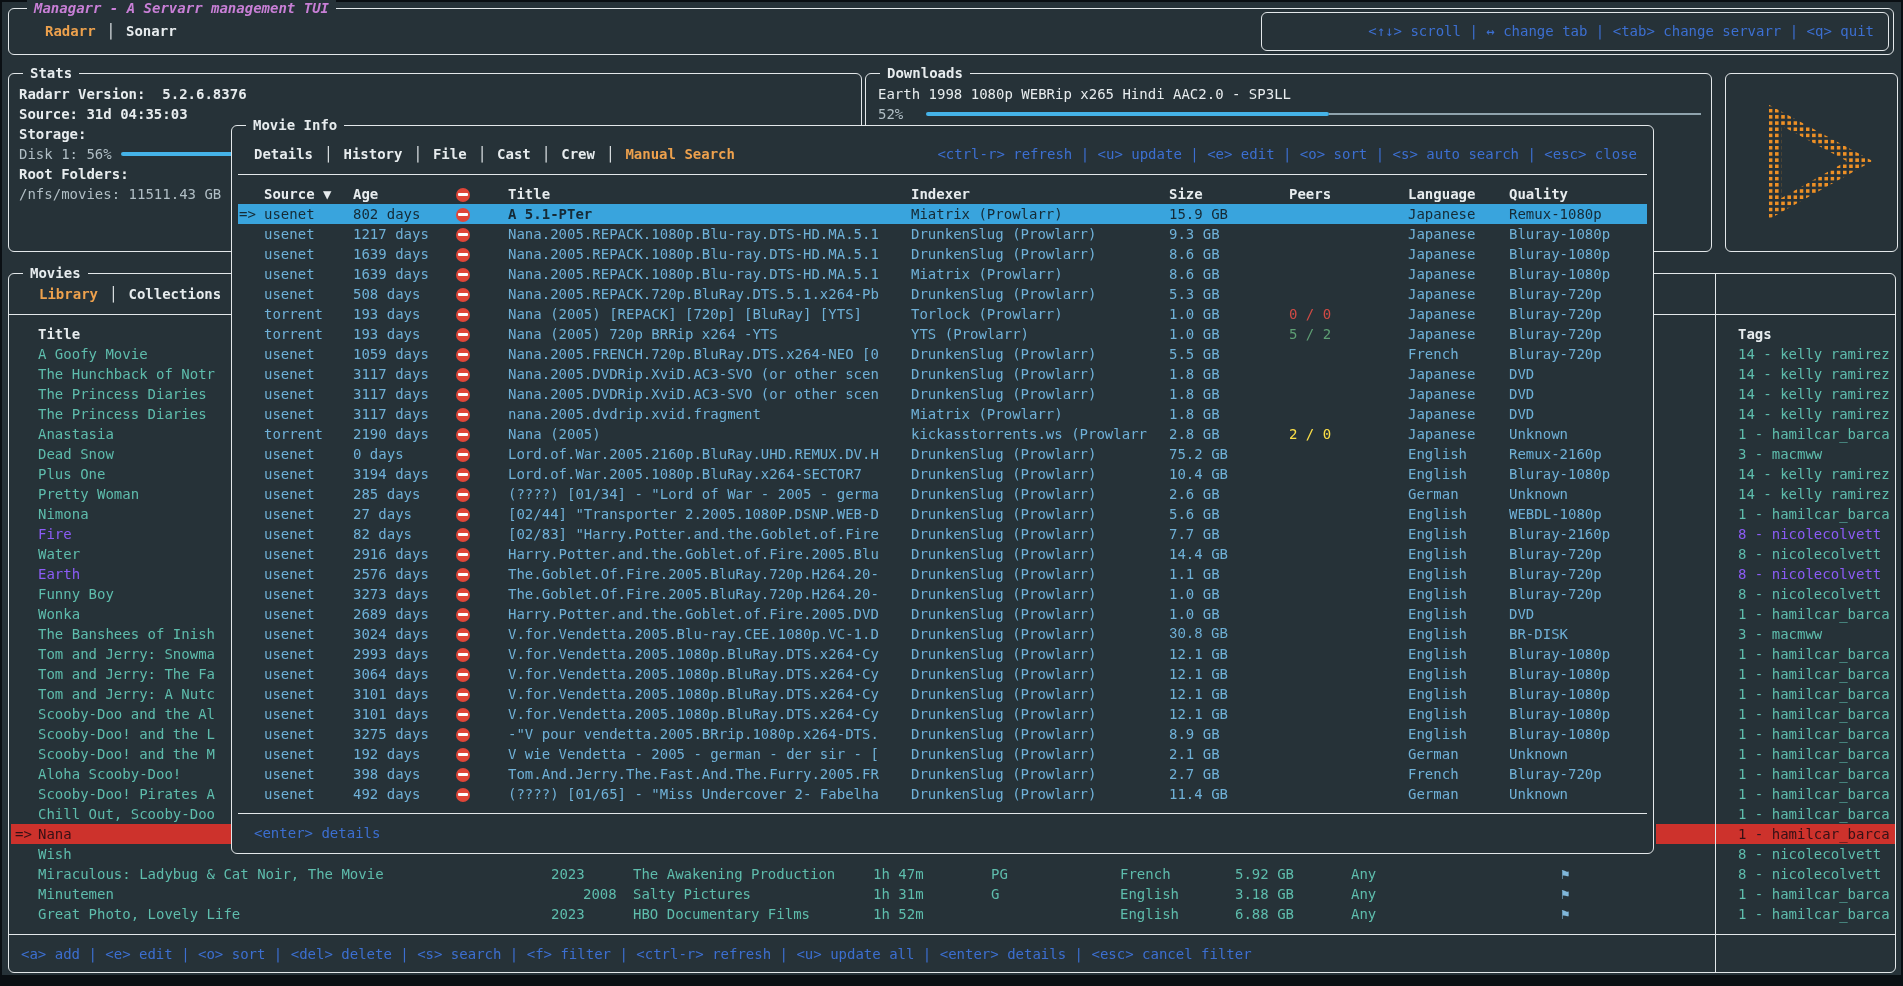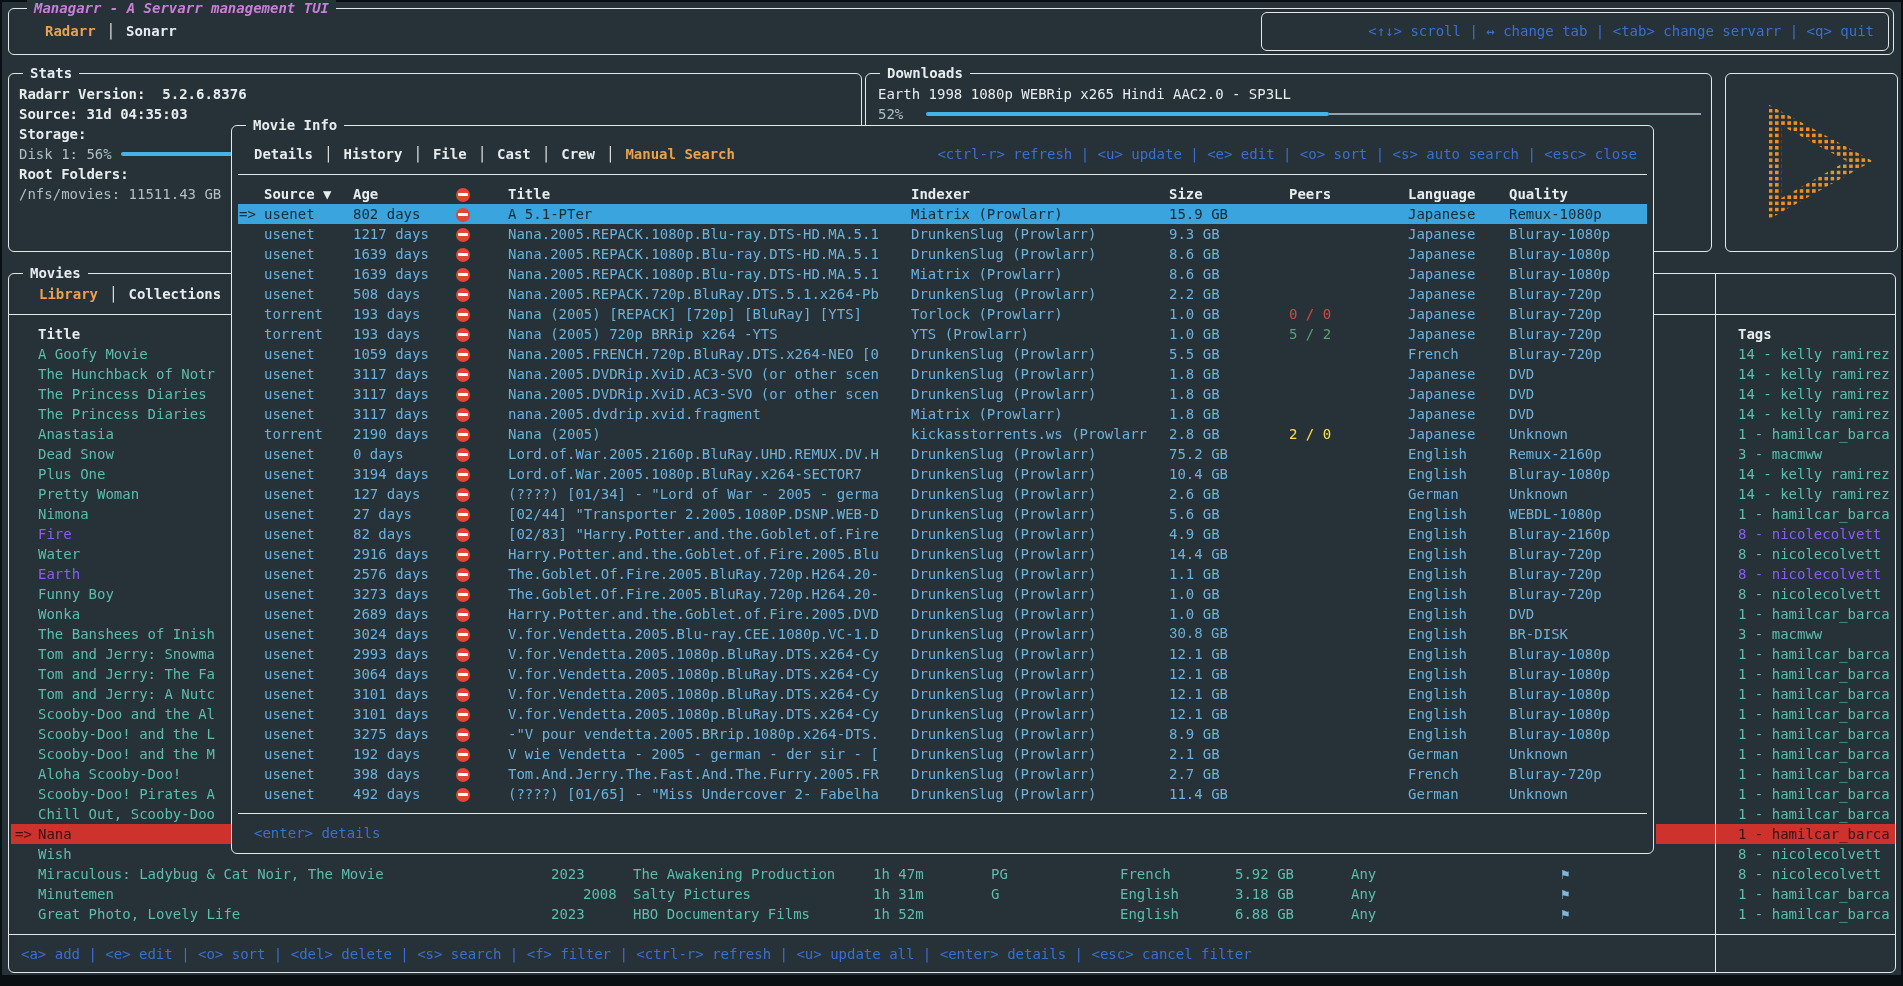--- a/index.html
+++ b/index.html
@@ -249,21 +249,21 @@
       <span class="c bold" style="left:1051px;color:#e7ecee;">Peers</span>
       <span class="c bold" style="left:1170px;color:#e7ecee;">Language</span>
       <span class="c bold" style="left:1271px;color:#e7ecee;">Quality</span>
     </div>
     <div id="modal-rows">
         <div class="mrow sel" style="top: 78px;">
           <span class="c" style="left: 1px;">=&gt;</span>
           <span class="c" style="left: 26px;">usenet</span>
           <span class="c" style="left: 115px;">802 days</span>
           <span class="c" style="left: 218px;"><span class="reject"></span></span>
-          <span class="c" style="left: 270px;">A 5.1-PTer</span>
+          <span class="c" style="left: 270px; font-weight: bold;">A 5.1-PTer</span>
           <span class="c" style="left: 673px;">Miatrix (Prowlarr)</span>
           <span class="c" style="left: 931px;">15.9 GB</span>
           <span class="c" style="left: 1170px;">Japanese</span>
           <span class="c" style="left: 1271px;">Remux-1080p</span>
         </div>
         <div class="mrow" style="top: 98px;">
           <span class="c" style="left: 26px;">usenet</span>
           <span class="c" style="left: 115px;">1217 days</span>
           <span class="c" style="left: 218px;"><span class="reject"></span></span>
           <span class="c" style="left: 270px;">Nana.2005.REPACK.1080p.Blu-ray.DTS-HD.MA.5.1</span>
@@ -291,21 +291,21 @@
           <span class="c" style="left: 931px;">8.6 GB</span>
           <span class="c" style="left: 1170px;">Japanese</span>
           <span class="c" style="left: 1271px;">Bluray-1080p</span>
         </div>
         <div class="mrow" style="top: 158px;">
           <span class="c" style="left: 26px;">usenet</span>
           <span class="c" style="left: 115px;">508 days</span>
           <span class="c" style="left: 218px;"><span class="reject"></span></span>
           <span class="c" style="left: 270px;">Nana.2005.REPACK.720p.BluRay.DTS.5.1.x264-Pb</span>
           <span class="c" style="left: 673px;">DrunkenSlug (Prowlarr)</span>
-          <span class="c" style="left: 931px;">2.2 GB</span>
+          <span class="c" style="left: 931px;">5.3 GB</span>
           <span class="c" style="left: 1170px;">Japanese</span>
           <span class="c" style="left: 1271px;">Bluray-720p</span>
         </div>
         <div class="mrow" style="top: 178px;">
           <span class="c" style="left: 26px;">torrent</span>
           <span class="c" style="left: 115px;">193 days</span>
           <span class="c" style="left: 218px;"><span class="reject"></span></span>
           <span class="c" style="left: 270px;">Nana (2005) [REPACK] [720p] [BluRay] [YTS]</span>
           <span class="c" style="left: 673px;">Torlock (Prowlarr)</span>
           <span class="c" style="left: 931px;">1.0 GB</span>
@@ -390,21 +390,21 @@
           <span class="c" style="left: 115px;">3194 days</span>
           <span class="c" style="left: 218px;"><span class="reject"></span></span>
           <span class="c" style="left: 270px;">Lord.of.War.2005.1080p.BluRay.x264-SECTOR7</span>
           <span class="c" style="left: 673px;">DrunkenSlug (Prowlarr)</span>
           <span class="c" style="left: 931px;">10.4 GB</span>
           <span class="c" style="left: 1170px;">English</span>
           <span class="c" style="left: 1271px;">Bluray-1080p</span>
         </div>
         <div class="mrow" style="top: 358px;">
           <span class="c" style="left: 26px;">usenet</span>
-          <span class="c" style="left: 115px;">127 days</span>
+          <span class="c" style="left: 115px;">285 days</span>
           <span class="c" style="left: 218px;"><span class="reject"></span></span>
           <span class="c" style="left: 270px;">(????) [01/34] - "Lord of War - 2005 - germa</span>
           <span class="c" style="left: 673px;">DrunkenSlug (Prowlarr)</span>
           <span class="c" style="left: 931px;">2.6 GB</span>
           <span class="c" style="left: 1170px;">German</span>
           <span class="c" style="left: 1271px;">Unknown</span>
         </div>
         <div class="mrow" style="top: 378px;">
           <span class="c" style="left: 26px;">usenet</span>
           <span class="c" style="left: 115px;">27 days</span>
@@ -414,21 +414,21 @@
           <span class="c" style="left: 931px;">5.6 GB</span>
           <span class="c" style="left: 1170px;">English</span>
           <span class="c" style="left: 1271px;">WEBDL-1080p</span>
         </div>
         <div class="mrow" style="top: 398px;">
           <span class="c" style="left: 26px;">usenet</span>
           <span class="c" style="left: 115px;">82 days</span>
           <span class="c" style="left: 218px;"><span class="reject"></span></span>
           <span class="c" style="left: 270px;">[02/83] "Harry.Potter.and.the.Goblet.of.Fire</span>
           <span class="c" style="left: 673px;">DrunkenSlug (Prowlarr)</span>
-          <span class="c" style="left: 931px;">4.9 GB</span>
+          <span class="c" style="left: 931px;">7.7 GB</span>
           <span class="c" style="left: 1170px;">English</span>
           <span class="c" style="left: 1271px;">Bluray-2160p</span>
         </div>
         <div class="mrow" style="top: 418px;">
           <span class="c" style="left: 26px;">usenet</span>
           <span class="c" style="left: 115px;">2916 days</span>
           <span class="c" style="left: 218px;"><span class="reject"></span></span>
           <span class="c" style="left: 270px;">Harry.Potter.and.the.Goblet.of.Fire.2005.Blu</span>
           <span class="c" style="left: 673px;">DrunkenSlug (Prowlarr)</span>
           <span class="c" style="left: 931px;">14.4 GB</span>

